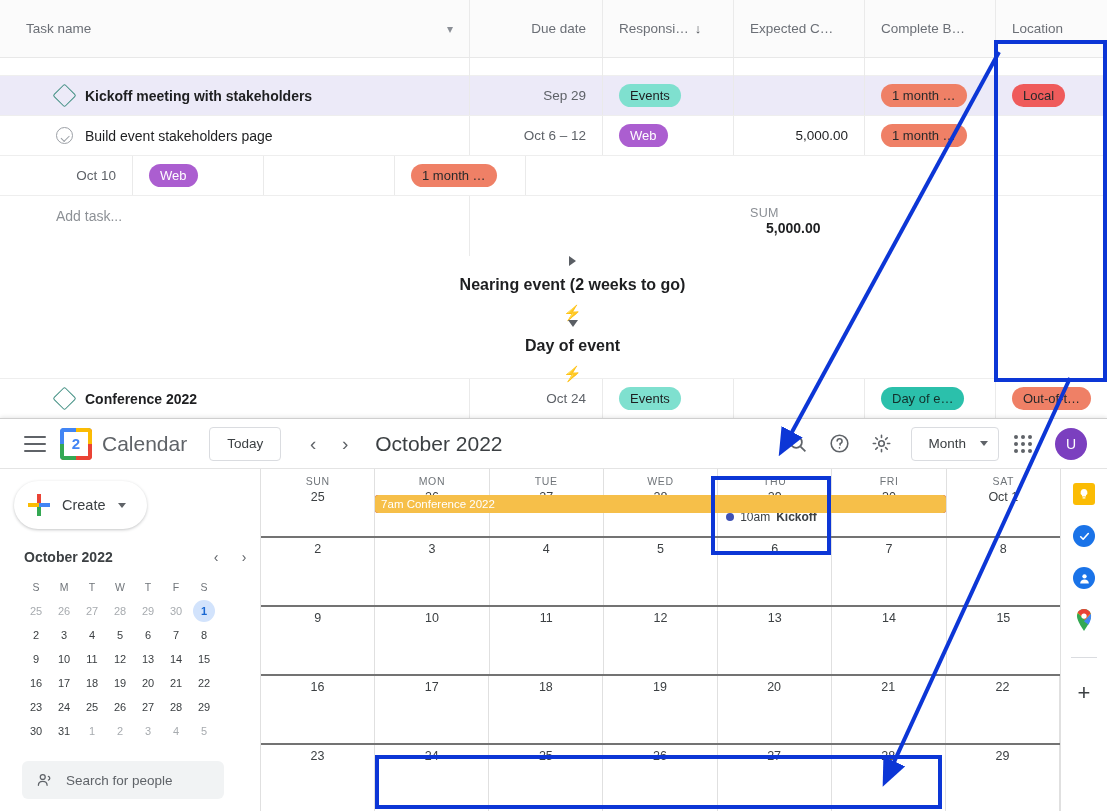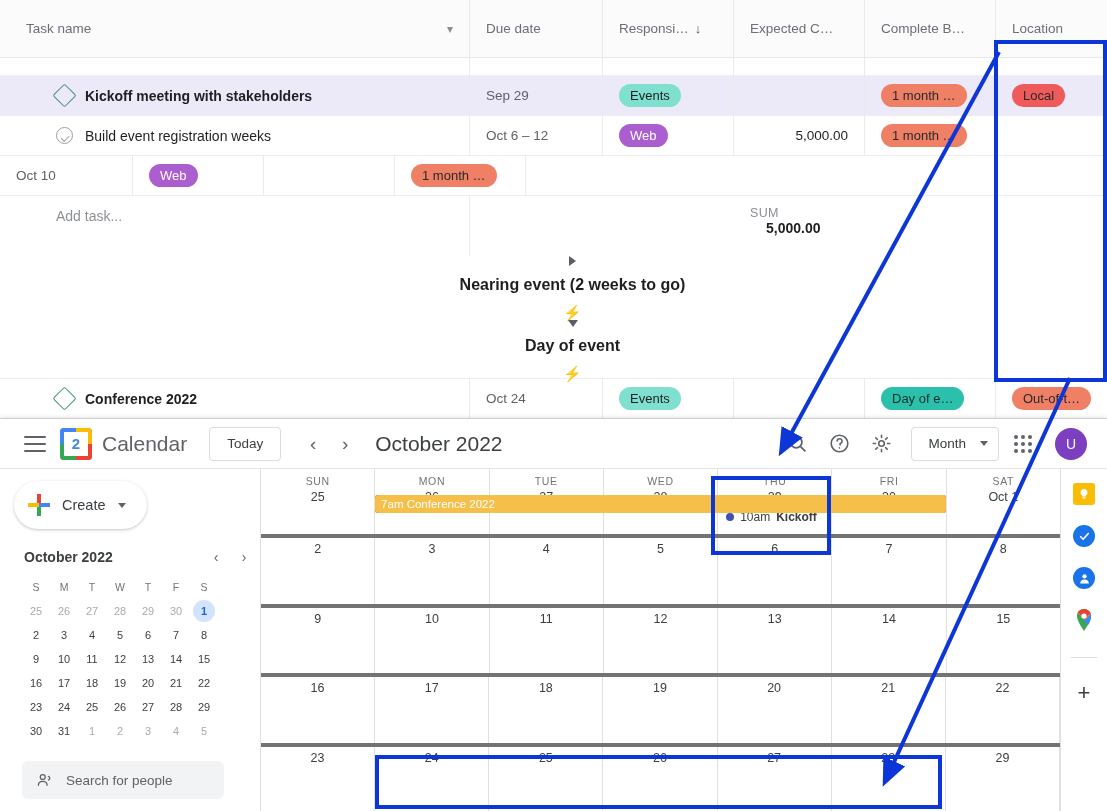--- a/index.html
+++ b/index.html
@@ -22,21 +22,21 @@
   }
   .tt-row { display: flex; height: 40px; }
   .th, .td {
     flex: 0 0 auto; display: flex; align-items: center;
     border-right: 1px solid #eaeaea;
     padding: 0 16px; font-size: 13.5px; color: #6b6f76;
     overflow: hidden; white-space: nowrap;
   }
   .th { font-size: 13.5px; color: #6b6f76; }
   .c-name { width: 470px; }
-  .c-due  { width: 133px; }
+  .c-due  { width: 133px; justify-content: flex-end; }
   .c-resp { width: 131px; }
   .c-cost { width: 131px; justify-content: flex-end; }
   .c-comp { width: 131px; }
   .c-loc  { width: 111px; border-right: none; }
   .th.c-name { padding-left: 26px; justify-content: space-between; gap: 33px; }
 
   .chev { color: #8b8f96; font-size: 12px; }
   .sort-arrow { margin-left: 6px; color: #4b4e54; font-size: 13px; }
 
   .tt-body { position: relative; }
@@ -180,21 +180,21 @@
   .mini-grid .today-pill { background: #d2e3fc; color: #1967d2; border-radius: 50%; width: 22px; height: 22px; font-weight: bold; }
   .mini-cellwrap { display: flex; align-items: center; justify-content: center; }
 
   .search-people {
     margin: 18px 0 0 8px; width: 202px; height: 38px; background: #f1f3f4; border-radius: 6px;
     display: flex; align-items: center; gap: 12px; padding-left: 14px; font-size: 13.5px; color: #5f6368;
   }
 
   .cal-grid { flex: 1 1 auto; position: relative; border-left: 1px solid #e0e0e0; }
   .cal-weeks { display: flex; flex-direction: column; height: 100%; }
-  .wk { display: flex; flex: 1 1 0; border-bottom: 4px solid #737373; min-height: 0; }
+  .wk { display: flex; flex: 1 1 0; border-bottom: 2px solid #737373; min-height: 0; }
   .wk:last-child { border-bottom: none; }
   .dayc { flex: 1 1 0; border-right: 1px solid #e0e0e0; position: relative; padding-top: 4px; }
   .dayc:last-child { border-right: none; }
   .dow-lbl { text-align: center; font-size: 10.5px; color: #70757a; letter-spacing: .6px; margin-bottom: 3px; }
   .dnum { text-align: center; font-size: 12.5px; color: #3c4043; margin-bottom: 4px; }
   .wk1 .dayc { padding-top: 6px; }
 
   .ev-dot-row { display: flex; align-items: center; gap: 6px; padding: 2px 0 0 8px; font-size: 12px; color: #3c4043; }
   .ev-dot { width: 8px; height: 8px; border-radius: 50%; background: #3f51b5; flex: 0 0 auto; }
   .ev-time { color: #3c4043; }
@@ -276,21 +276,21 @@
           <span class="pill pill-month">1 month …</span>
         </div>
         <div class="td c-loc">
           <span class="pill pill-local">Local</span>
         </div>
       </div>
 
       <div class="task-row">
         <div class="td c-name">
           <span class="ico-check"></span>
-          <span class="task-title norm">Build event registration weeks</span>
+          <span class="task-title norm">Build event stakeholders page</span>
         </div>
         <div class="td c-due">Oct 6 – 12</div>
         <div class="td c-resp">
           <span class="pill pill-web">Web</span>
         </div>
         <div class="td c-cost" style="color:#1e1f21">5,000.00</div>
         <div class="td c-comp">
           <span class="pill pill-month">1 month …</span>
         </div>
         <div class="td c-loc"></div>

